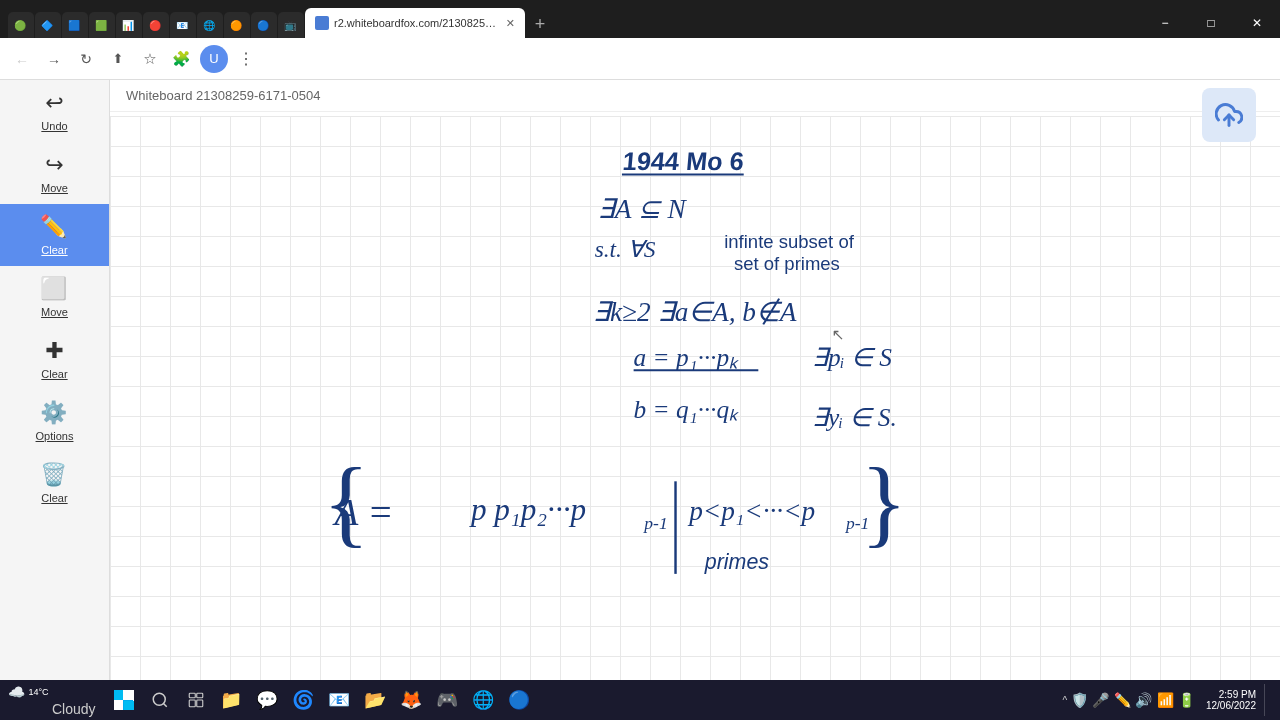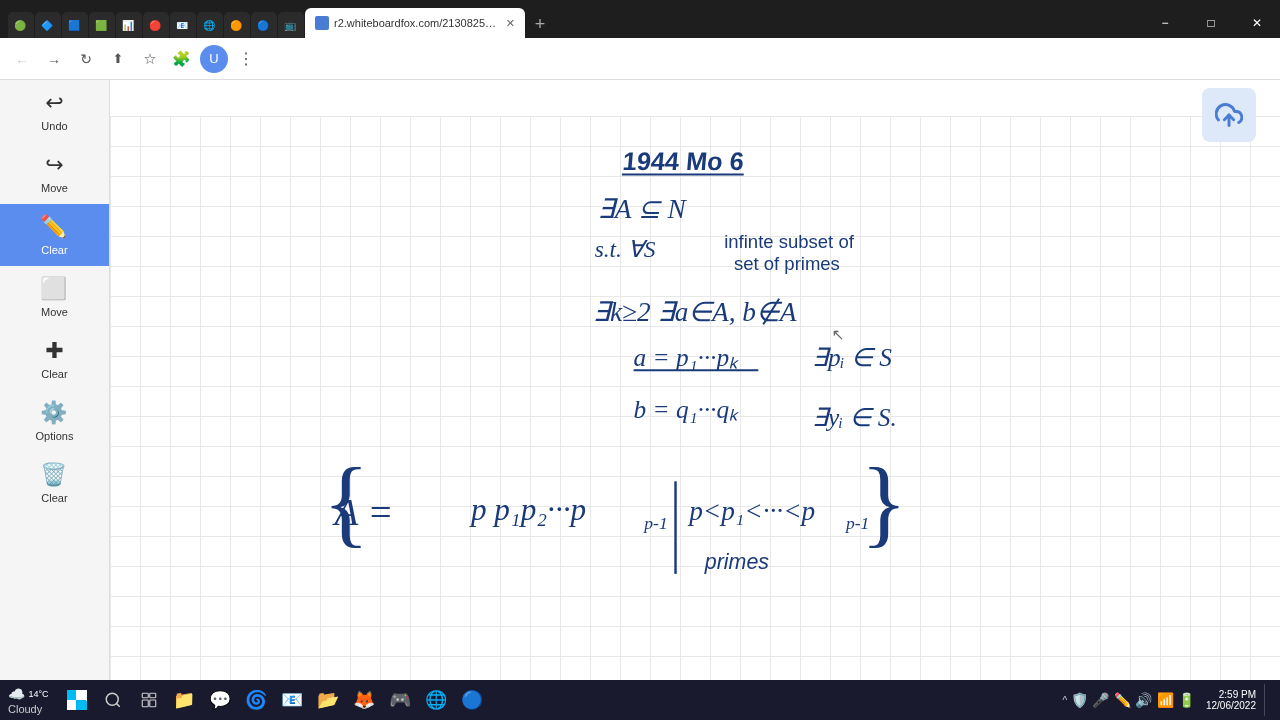--- a/index.html
+++ b/index.html
@@ -20,21 +20,21 @@
     .nav-action-btn { width: 28px; height: 28px; display: flex; align-items: center; justify-content: center; border-radius: 50%; cursor: pointer; color: #555; font-size: 14px; }
 
     
     .main-area { display: flex; width: 1280px; height: 640px; }
 
     
     .toolbar { width: 110px; background: #f5f5f5; border-right: 1px solid #ddd; display: flex; flex-direction: column; align-items: center; padding-top: 0; }
     .tool-btn { width: 100%; display: flex; flex-direction: column; align-items: center; padding: 10px 0; cursor: pointer; color: #333; font-size: 12px; gap: 4px; border: none; background: none; }
     .tool-btn.active { background: #5b8dee; color: #fff; }
     .tool-icon { font-size: 22px; }
-    .tool-label { font-size: 11px; font-weight: 500; }
+    .tool-label { font-size: 11px; font-weight: 500; text-decoration: underline; }
 
     
     .whiteboard-area { flex: 1; background: #fff; overflow: hidden; position: relative; }
     .whiteboard-header { padding: 8px 16px; font-size: 13px; color: #666; border-bottom: 1px solid #eee; }
     .whiteboard-grid { position: absolute; top: 36px; left: 0; right: 0; bottom: 0; background-image: repeating-linear-gradient(#e8e8e8 0 1px, transparent 1px 100%), repeating-linear-gradient(90deg, #e8e8e8 0 1px, transparent 1px 100%); background-size: 30px 30px; }
 
     
     .upload-btn { position: absolute; top: 8px; right: 30px; width: 54px; height: 54px; background: #dde8f8; border-radius: 8px; display: flex; align-items: center; justify-content: center; cursor: pointer; font-size: 24px; color: #4a7cd4; }
 
     
@@ -120,20 +120,23 @@
       <span class="tool-icon">⚙️</span>
       <span class="tool-label">Options</span>
     </button>
     <button class="tool-btn">
       <span class="tool-icon">🗑️</span>
       <span class="tool-label">Clear</span>
     </button>
   </div>
 
   <div class="whiteboard-area">
+    <div class="whiteboard-header">
+      <span>Whiteboard 21308259-6171-0504</span>
+    </div>
     <div class="whiteboard-grid"></div>
 
     <div class="upload-btn" style="position:absolute;top:8px;right:24px;z-index:10;">
       <svg width="28" height="28" viewBox="0 0 24 24" fill="none" stroke="#4a7cd4" stroke-width="2.5" stroke-linecap="round" stroke-linejoin="round">
         <polyline points="16 16 12 12 8 16"></polyline>
         <line x1="12" y1="12" x2="12" y2="21"></line>
         <path d="M20.39 18.39A5 5 0 0018 9h-1.26A8 8 0 103 16.3"></path>
       </svg>
     </div>
 
@@ -178,21 +181,21 @@
   </div>
 </div>
 
 <div class="taskbar" style="position:absolute;bottom:0;width:1280px;height:40px;background:#1a1a2e;display:flex;align-items:center;padding:0 8px;gap:4px;">
 
   <div style="display:flex;flex-direction:column;align-items:flex-start;color:#fff;font-size:9px;margin-right:8px;gap:1px;">
     <div style="display:flex;align-items:center;gap:3px;">
       <span style="font-size:14px;">☁️</span>
       <span>14°C</span>
     </div>
-    <span style="font-size:11px;color:#ccc;">Cloudy</span>
+    <span style="font-size:14px;color:#ccc;margin-left:44px;">Cloudy</span>
   </div>
 
   <div style="width:32px;height:32px;display:flex;align-items:center;justify-content:center;cursor:pointer;">
     <div style="width:20px;height:20px;background:linear-gradient(135deg,#00adef 25%,#fff 25%,#fff 50%,#00adef 50%,#00adef 75%,#fff 75%);display:grid;grid-template-columns:1fr 1fr;gap:1px;">
       <div style="background:#00bcf2;"></div>
         <div style="background:#fff;"></div>
       <div style="background:#fff;"></div>
         <div style="background:#00bcf2;"></div>
     </div>
   </div>

